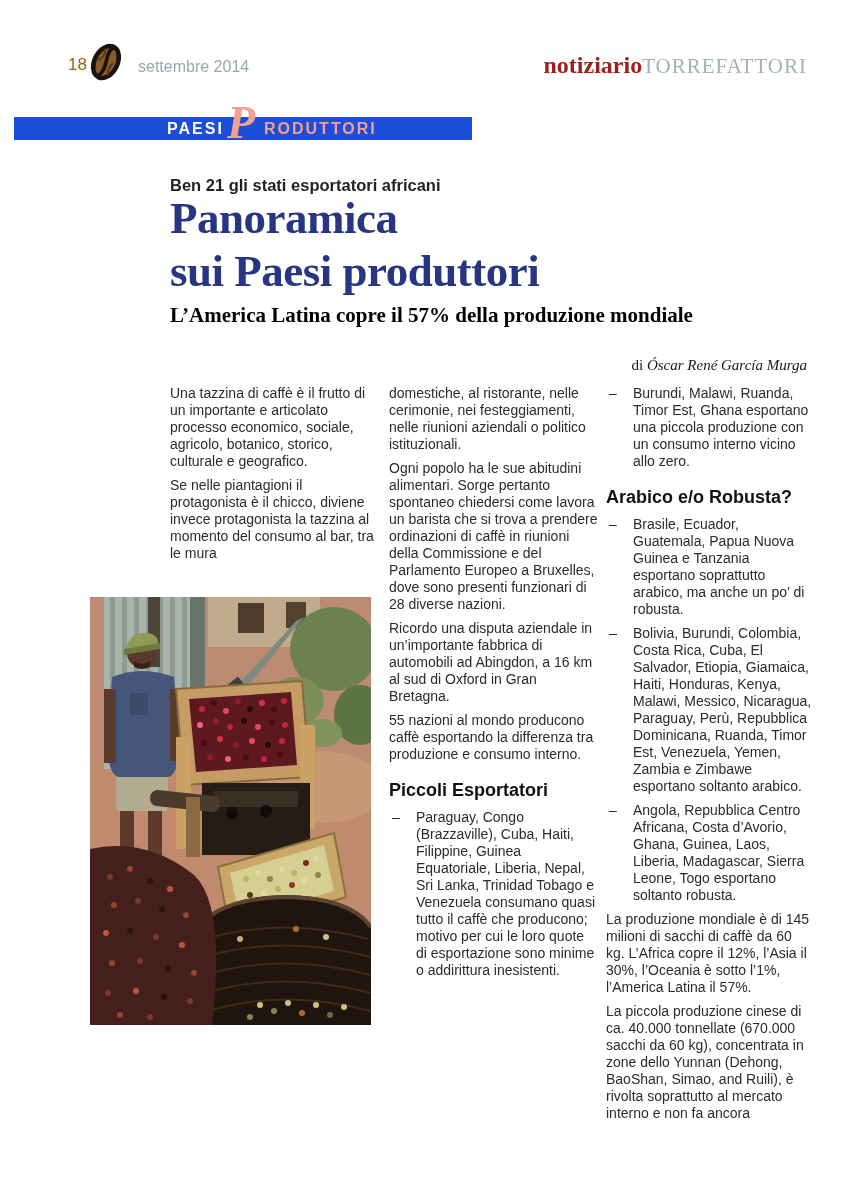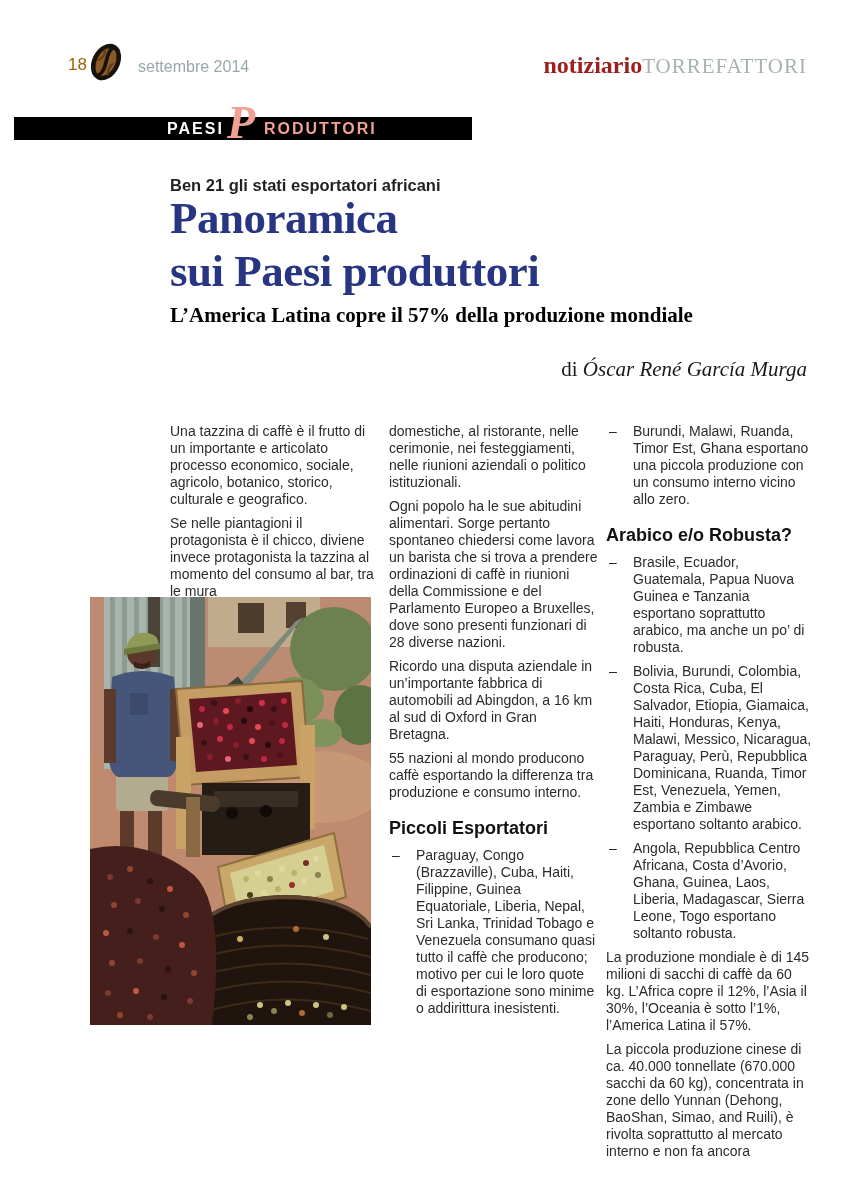--- a/index.html
+++ b/index.html
@@ -10,32 +10,32 @@
   }
   .abs{position:absolute;}
   
   .page-num{left:68px;top:55px;font-size:17px;color:#a16207;}
   .bean-logo{left:88px;top:42px;width:36px;height:40px;}
   .issue-date{left:138px;top:58px;font-size:16px;color:#9aa7a9;}
   .brand{right:48px;top:52px;font-family:"Liberation Serif",serif;white-space:nowrap;}
   .brand .b1{font-weight:700;font-size:24px;color:#9c2020;}
   .brand .b2{font-size:21px;color:#a7b1b1;letter-spacing:1px;}
   
-  .banner{left:14px;top:117px;width:458px;height:23px;background:#000000;}
+  .banner{left:14px;top:117px;width:458px;height:23px;background:#1d4ed8;}
   .banner .paesi{position:absolute;left:153px;top:3px;color:#ffffff;font-weight:700;font-size:16px;letter-spacing:2px;}
   .banner .pscript{position:absolute;left:213px;top:-17px;color:#f0a193;font-family:"Liberation Serif",serif;font-style:italic;font-weight:700;font-size:46px;line-height:46px;}
   .banner .rodut{position:absolute;left:250px;top:3px;color:#f0a193;font-weight:700;font-size:16px;letter-spacing:2px;}
   
   .kicker{left:170px;top:176px;font-size:16.5px;font-weight:700;}
   .title{left:170px;top:192px;font-family:"Liberation Serif",serif;font-weight:700;font-size:45px;line-height:53px;color:#283583;letter-spacing:-0.5px;}
   .subtitle{left:170px;top:303px;font-family:"Liberation Serif",serif;font-weight:700;font-size:21px;color:#000000;}
-  .byline{right:48px;top:357px;font-family:"Liberation Serif",serif;font-size:21px;color:#1a1a1a;}
+  .byline{right:48px;top:357px;font-family:"Liberation Serif",serif;font-size:15px;color:#1a1a1a;}
   .byline .name{font-style:italic;}
   
-  .col{top:423px;width:209px;font-size:14px;line-height:17px;color:#2b2b2b;}
+  .col{top:385px;width:209px;font-size:14px;line-height:17px;color:#2b2b2b;}
   .col1{left:170px;width:208px;}
   .col2{left:389px;}
   .col3{left:606px;width:207px;}
   .col p{margin:0 0 7px 0;}
   .col .heading{font-size:18px;font-weight:700;color:#111;margin:16px 0 8px 0;line-height:22px;}
   .bullet{position:relative;padding-left:27px;margin:0 0 7px 0;}
   .bullet .dash{position:absolute;left:3px;top:0;}
   
   .photo{left:90px;top:597px;width:281px;height:428px;}
   .photo svg{display:block;width:100%;height:100%;}

